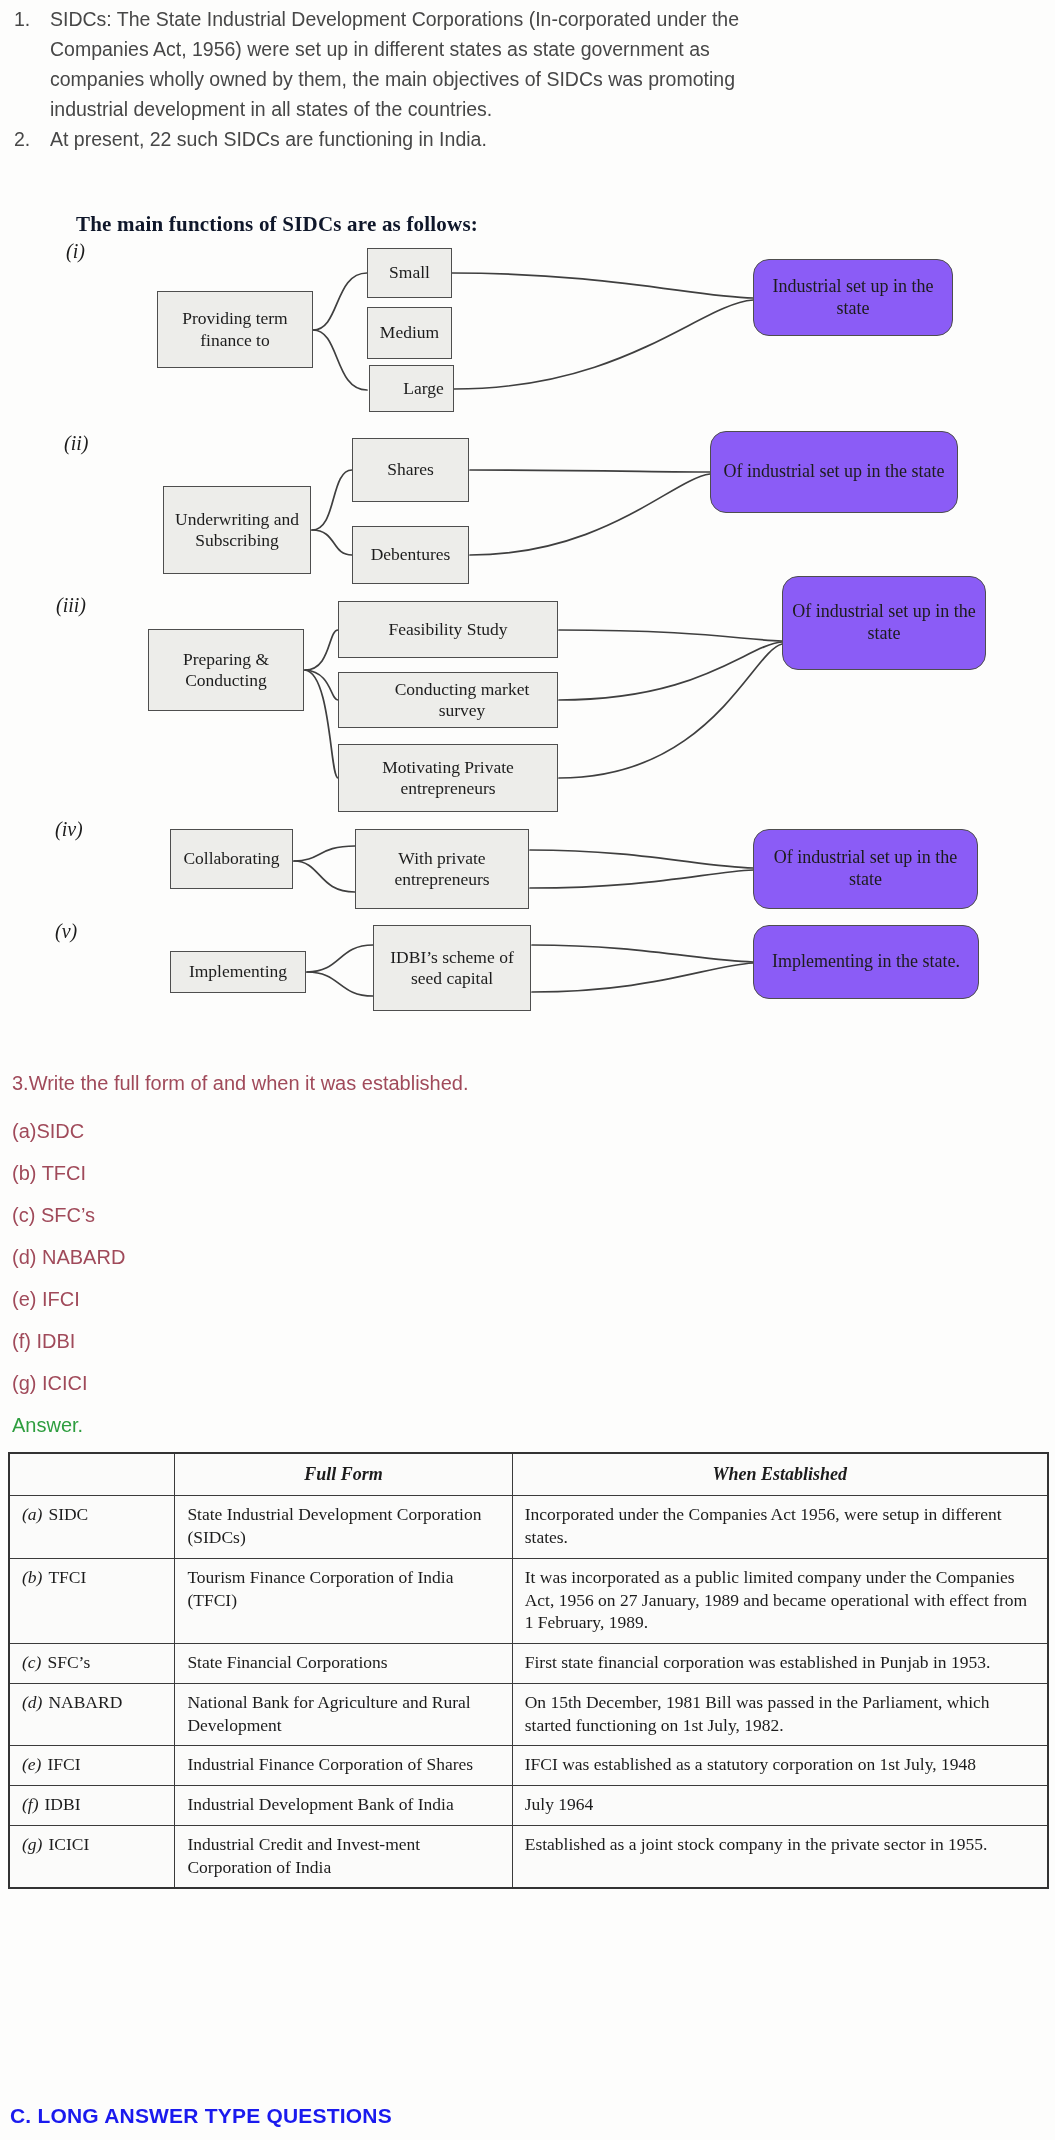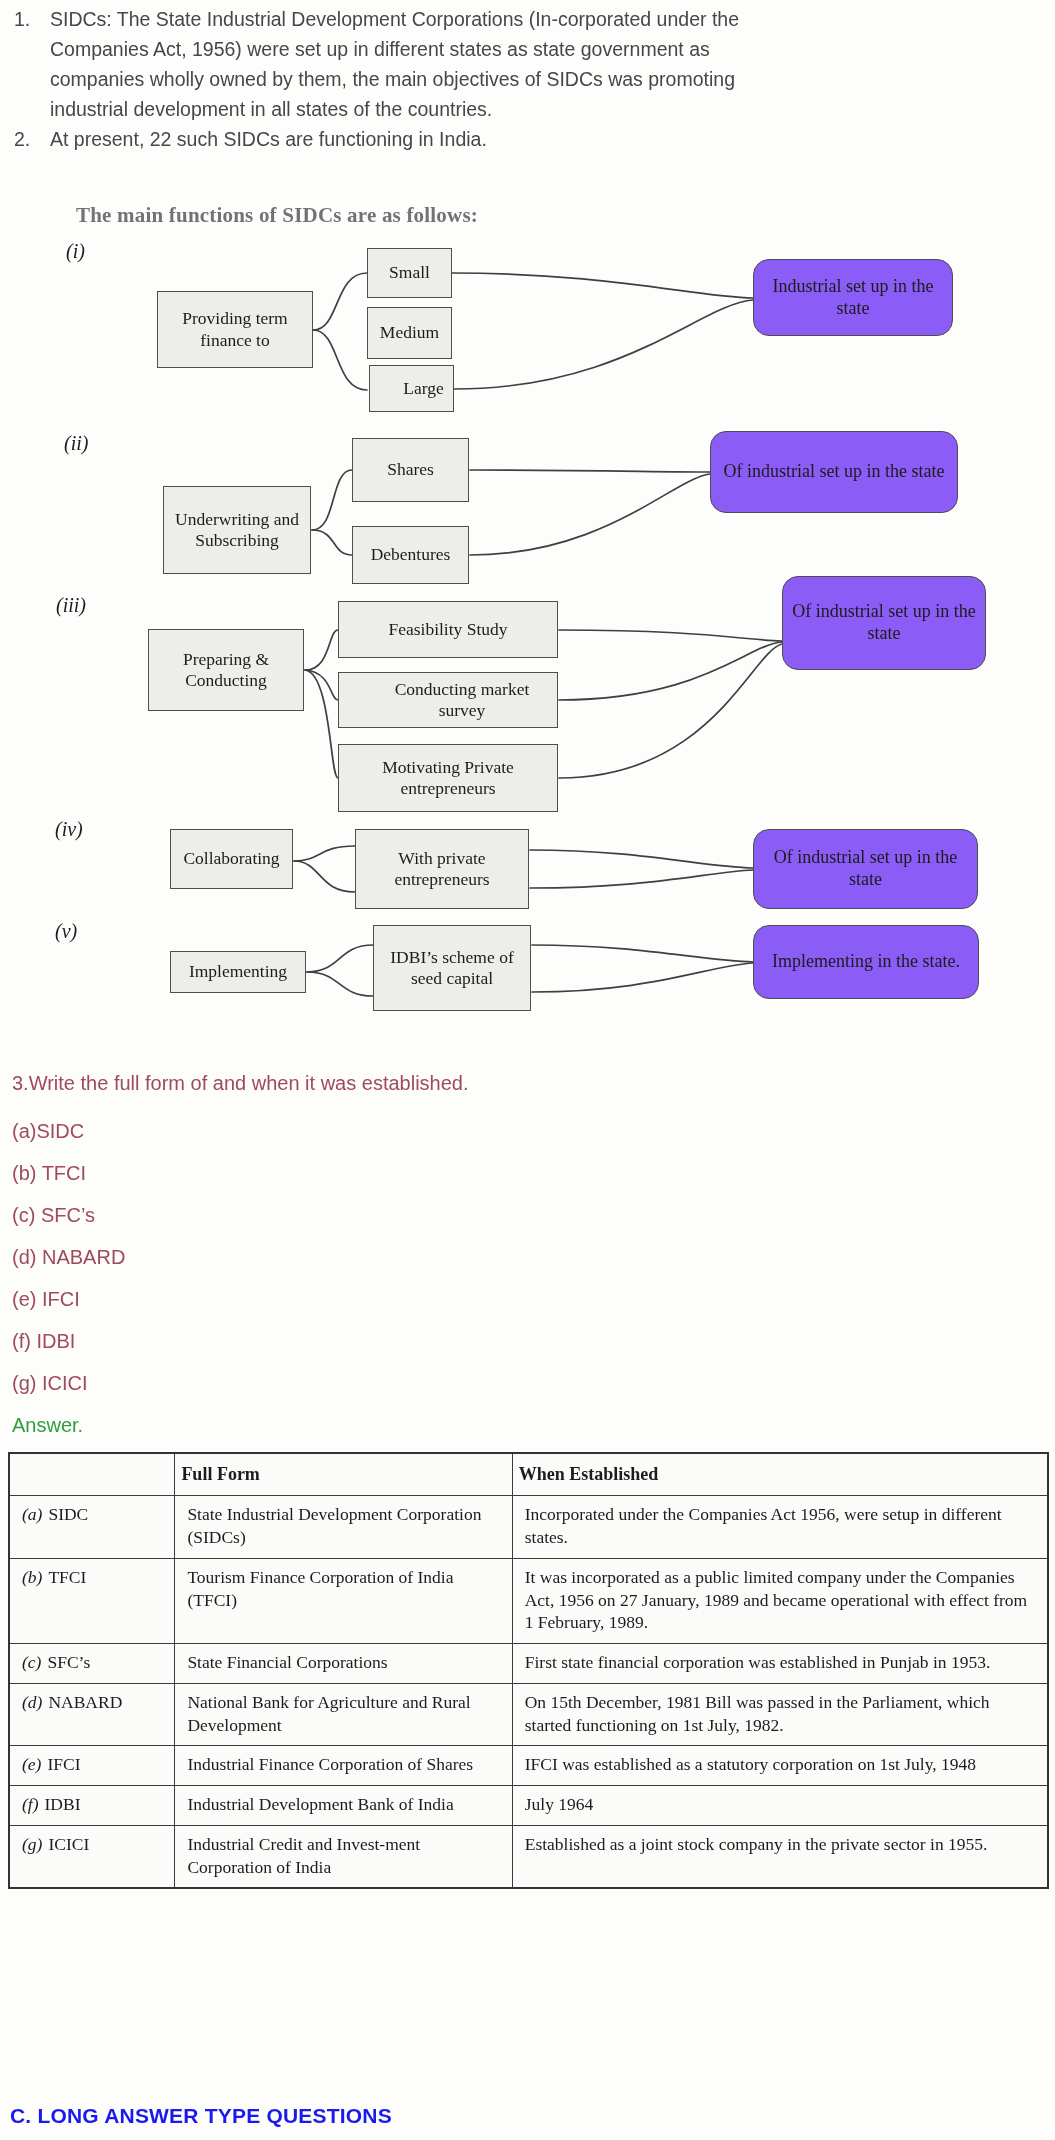--- a/index.html
+++ b/index.html
@@ -10,22 +10,22 @@
   .canvas{position:absolute;left:0;top:0;width:1055px;height:2140px;}
 
   
   .intro{position:absolute;left:14px;top:4px;width:784px;
     font-family:"Liberation Sans",sans-serif;font-size:19.5px;line-height:30px;color:#474747;}
   .intro-item{display:flex;align-items:flex-start;}
   .intro-num{width:36px;flex:none;}
   .intro-text{flex:1;}
 
   
-  .diagram-title{position:absolute;left:76px;top:203px;
-    font-family:"Liberation Serif",serif;font-weight:bold;font-size:21px;color:#737373;letter-spacing:.2px;}
+  .diagram-title{position:absolute;left:76px;top:212px;
+    font-family:"Liberation Serif",serif;font-weight:bold;font-size:21px;color:#0f172a;letter-spacing:.2px;}
   .flow-label{position:absolute;font-family:"Liberation Serif",serif;font-style:italic;
     font-size:20px;color:#1c1c1c;}
   .box{position:absolute;background:#ededea;border:1.5px solid #4e4e4e;
     display:flex;align-items:center;justify-content:center;text-align:center;
     font-family:"Liberation Serif",serif;font-size:17.5px;color:#1c1c1c;line-height:1.22;
     padding:2px 8px;}
   .box.rounded{border-radius:16px;font-size:18px;background:#8b5cf6;}
   .connectors{position:absolute;left:0;top:0;width:1055px;height:1060px;}
   .connectors path{stroke:#3f3f3f;stroke-width:1.7;fill:none;stroke-linecap:round;}
 
@@ -35,21 +35,21 @@
   .q-heading{margin:0 0 22px 0;}
   .q-option{margin:0 0 14px 0;line-height:28px;}
   .answer-label{color:#2e9e3f;margin-top:4px;}
 
   
   .ans-table{position:absolute;left:8px;top:1452px;width:1041px;
     border-collapse:collapse;font-family:"Liberation Serif",serif;color:#1c1c1c;
     background:#fbfbfa;border:2.4px solid #333;}
   .ans-table th,.ans-table td{border:1.6px solid #3b3b3b;padding:7px 10px 9px 12px;
     vertical-align:top;font-size:17.5px;line-height:1.3;text-align:left;}
-  .ans-table th{text-align:left;font-weight:bold;font-size:18px;padding:9px 6px;}
+  .ans-table th{text-align:center;font-weight:bold;font-size:18px;padding:9px 6px;font-style:italic;}
   .row-letter{font-style:italic;}
   .row-acronym{margin-left:6px;}
 
   
   .footer{position:absolute;left:10px;top:2104px;
     font-family:"Liberation Sans",sans-serif;font-weight:bold;font-size:21px;
     color:#1a1aee;letter-spacing:.2px;}
 </style>
 </head>
 <body>

